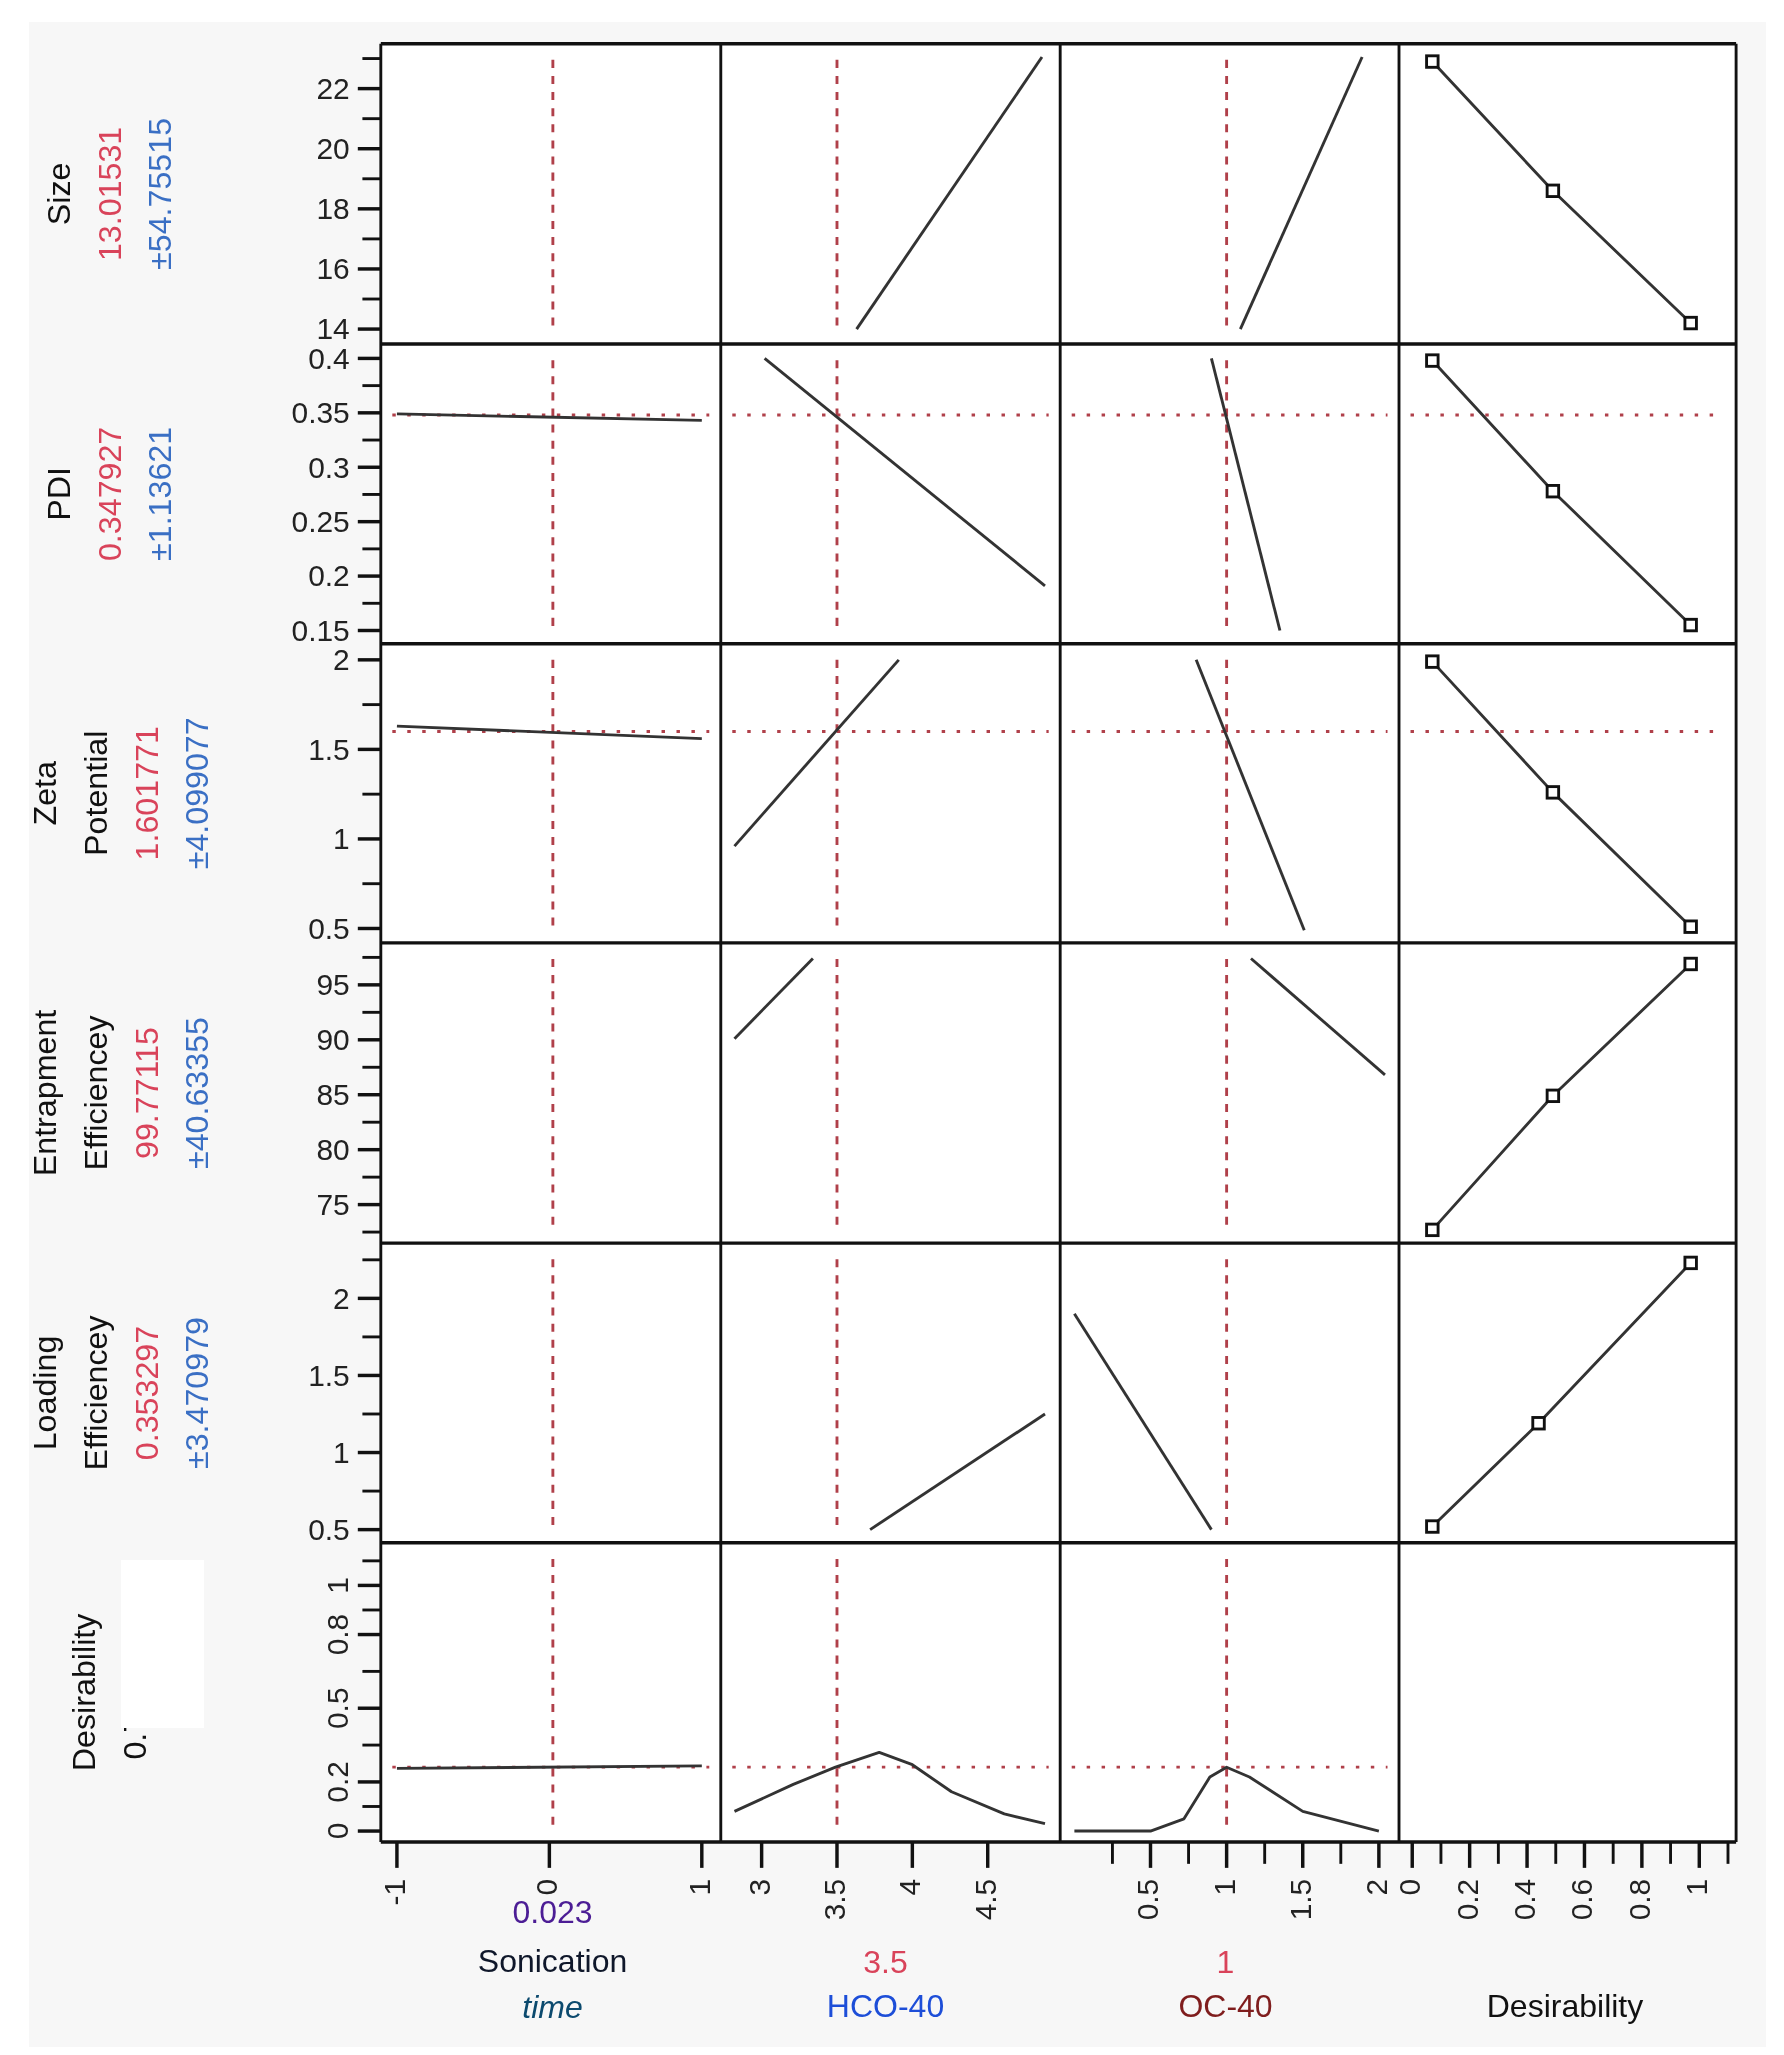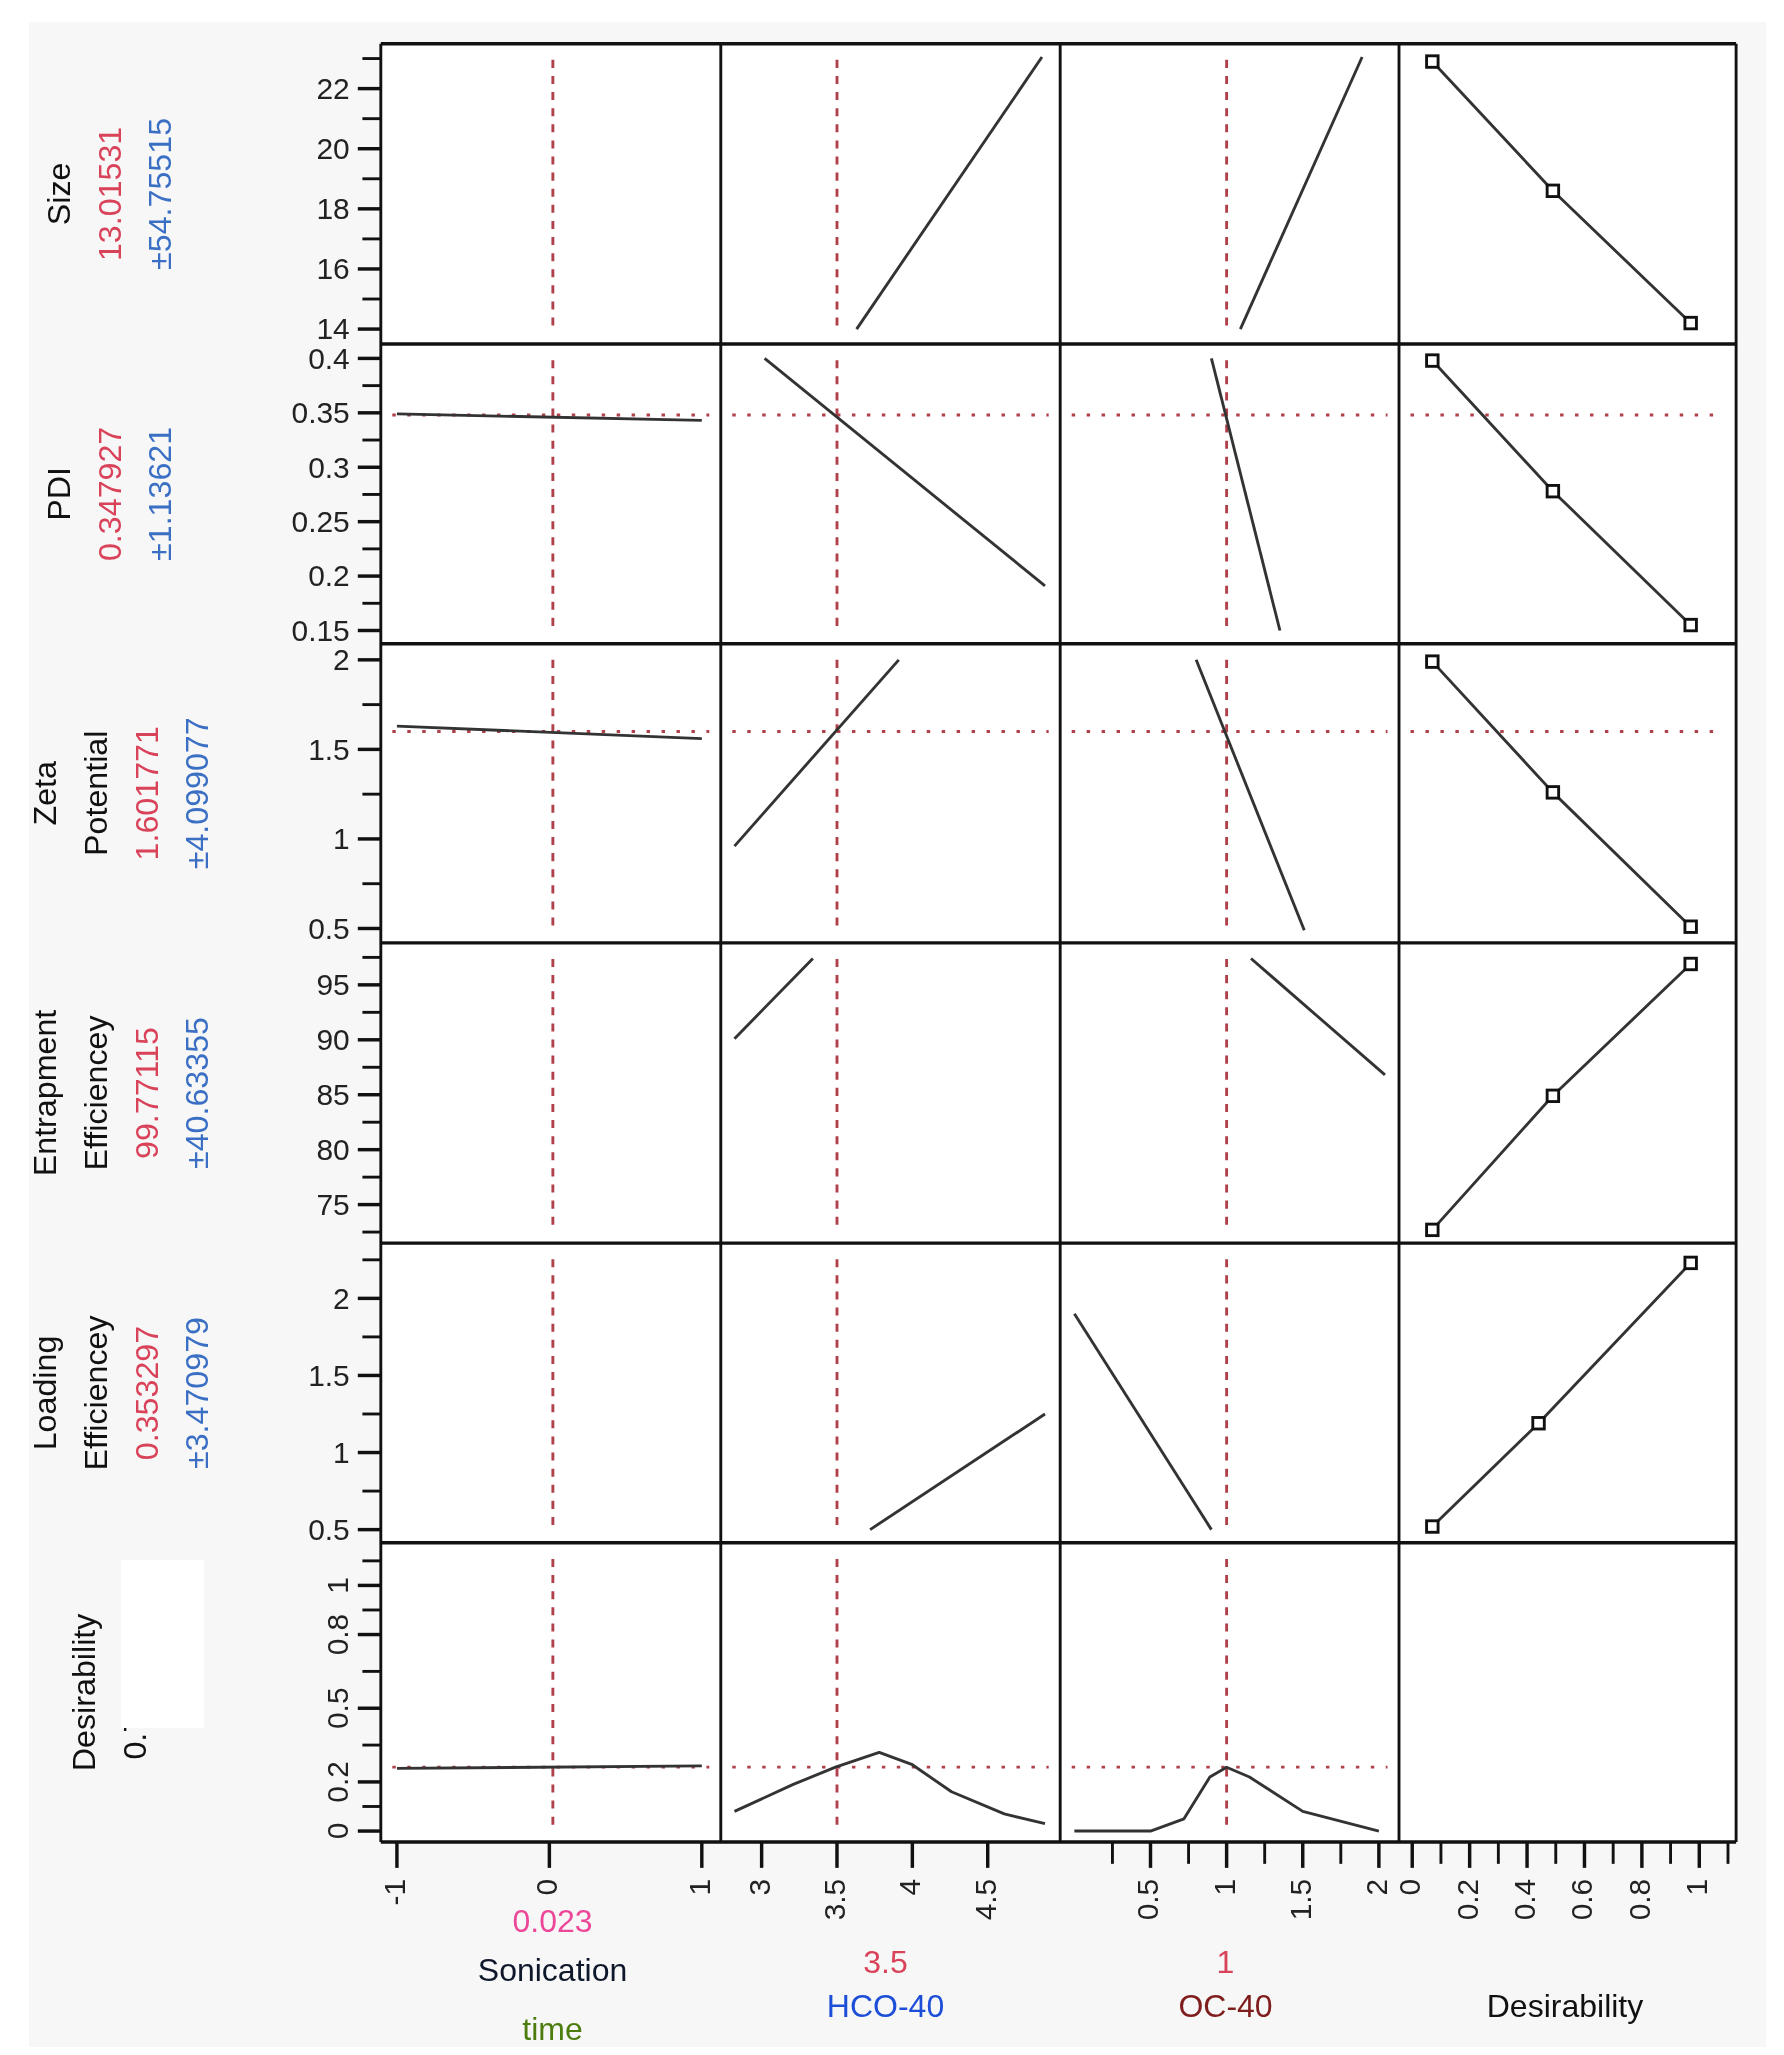--- a/index.html
+++ b/index.html
@@ -259,23 +259,23 @@
       <line x1="662" x2="3018" y1="598" y2="598" stroke="#111111" stroke-width="6"></line>
       <line x1="662" x2="3018" y1="1119" y2="1119" stroke="#111111" stroke-width="6"></line>
       <line x1="662" x2="3018" y1="1639" y2="1639" stroke="#111111" stroke-width="6"></line>
       <line x1="662" x2="3018" y1="2161" y2="2161" stroke="#111111" stroke-width="6"></line>
       <line x1="662" x2="3018" y1="2682" y2="2682" stroke="#111111" stroke-width="6"></line>
       <line x1="662" x2="3018" y1="3202" y2="3202" stroke="#111111" stroke-width="6"></line>
     </g>
   </svg>
 
 <div style="position:absolute;left:449px;top:1892px;width:207px;text-align:center;font-size:32px;line-height:40px;">
-  <div style="color:#ec4899;margin-top:9px;">0.023</div>
+  <div style="color:#4c1d95;">0.023</div>
   <div style="color:#0f172a;margin-top:9.2px;">Sonication</div>
-  <div style="color:#4d7c0f;margin-top:19px;">time</div>
+  <div style="color:#0c4a6e;margin-top:6px;font-style:italic;">time</div>
 </div>
 <div style="position:absolute;left:782px;top:1942px;width:207px;text-align:center;font-size:32px;line-height:40px;">
   <div style="color:#d9435a;">3.5</div>
   <div style="color:#1d4ed8;margin-top:3.5px;">HCO-40</div>
 </div>
 <div style="position:absolute;left:1122px;top:1942px;width:207px;text-align:center;font-size:32px;line-height:40px;">
   <div style="color:#d9435a;">1</div>
   <div style="color:#7f1d1d;margin-top:4px;">OC-40</div>
 </div>
 <div style="position:absolute;left:1450px;top:1986px;width:230px;text-align:center;font-size:32px;line-height:40px;">

